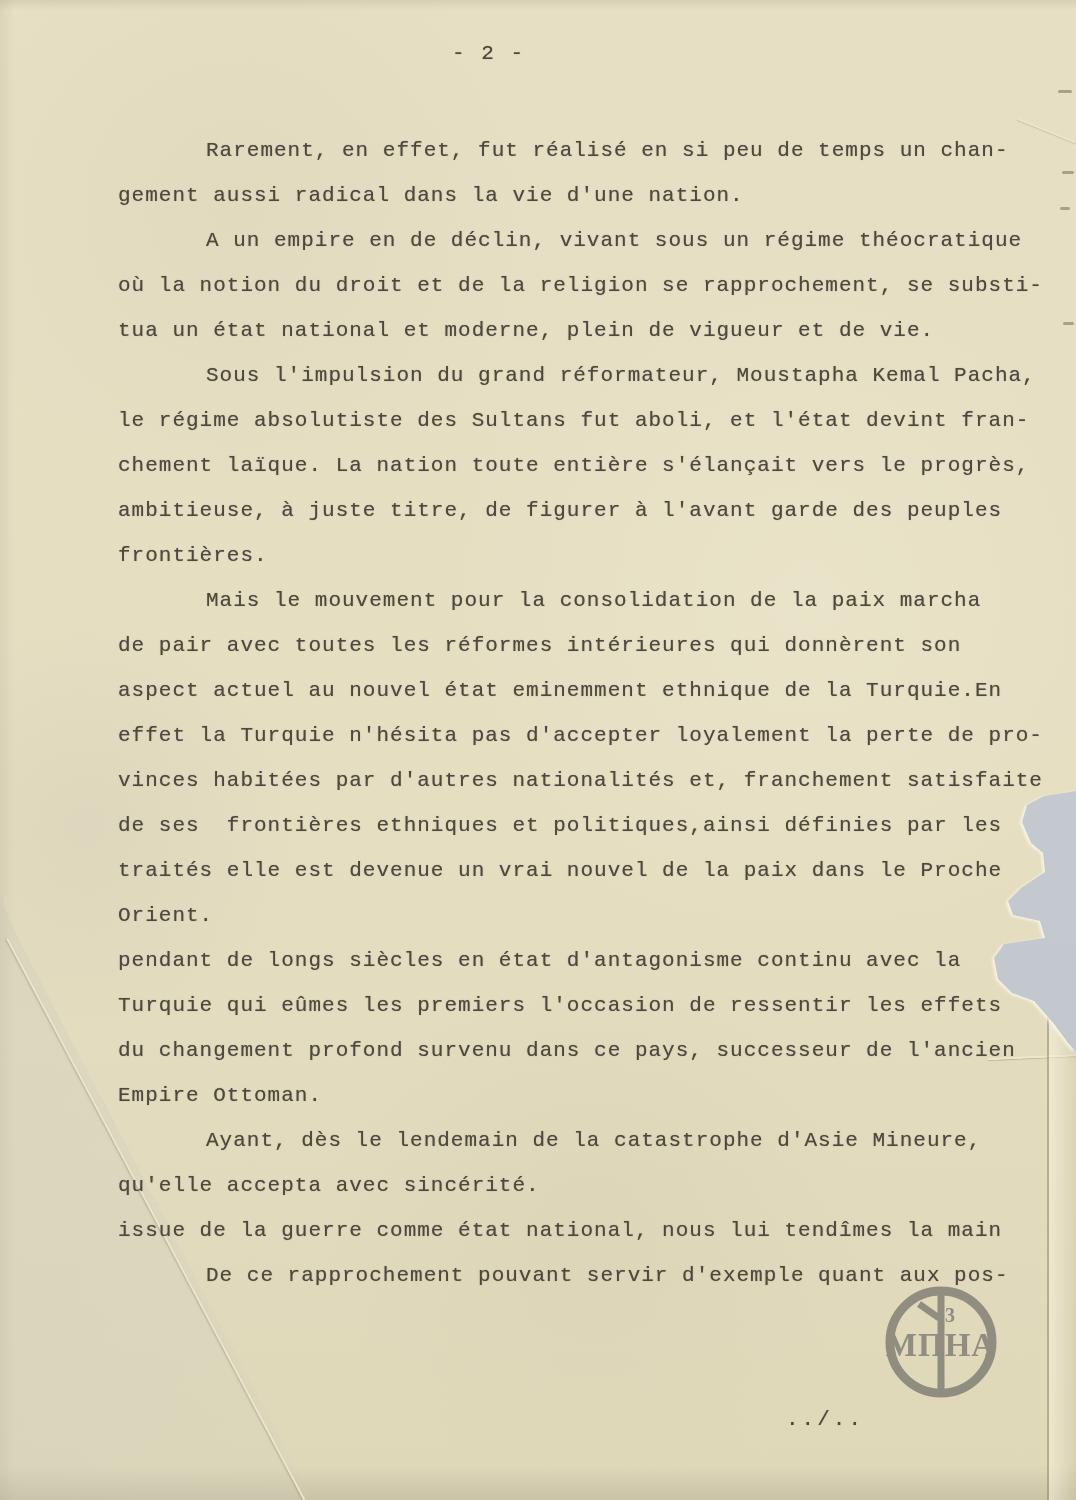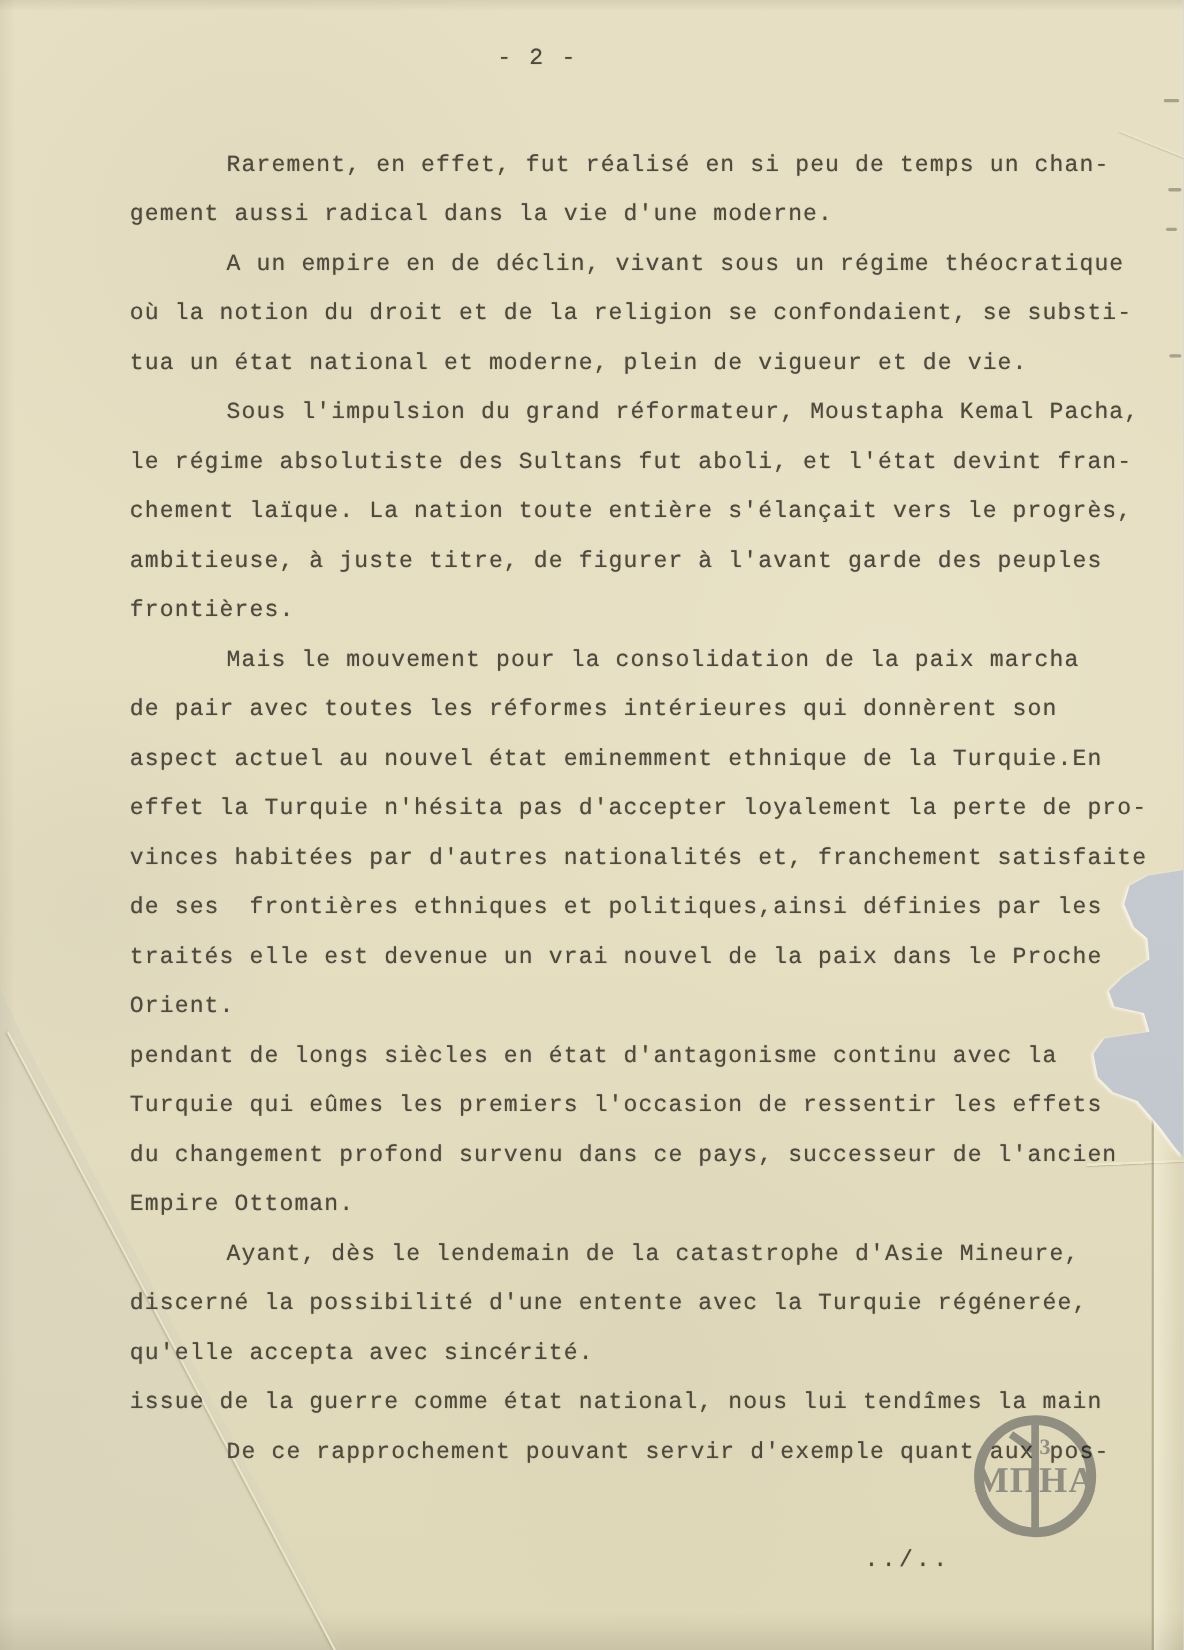--- a/index.html
+++ b/index.html
@@ -112,43 +112,42 @@
     <div class="edge-strip"></div>
     <div class="pencil-mark" style="left:1058px;top:90px;width:14px;"></div>
     <div class="pencil-mark" style="left:1062px;top:171px;width:12px;"></div>
     <div class="pencil-mark" style="left:1060px;top:207px;width:10px;"></div>
     <div class="pencil-mark" style="left:1063px;top:322px;width:11px;"></div>
 
     <div class="page-number">- 2 -</div>
 
     <div class="text-block">
         <div class="tline indent">Rarement, en effet, fut réalisé en si peu de temps un chan-</div>
-        <div class="tline">gement aussi radical dans la vie d'une moderne.</div>
+        <div class="tline">gement aussi radical dans la vie d'une nation.</div>
         <div class="tline indent">A un empire en de déclin, vivant sous un régime théocratique</div>
-        <div class="tline">où la notion du droit et de la religion se confondaient, se substi-</div>
+        <div class="tline">où la notion du droit et de la religion se rapprochement, se substi-</div>
         <div class="tline">tua un état national et moderne, plein de vigueur et de vie.</div>
         <div class="tline indent">Sous l'impulsion du grand réformateur, Moustapha Kemal Pacha,</div>
         <div class="tline">le régime absolutiste des Sultans fut aboli, et l'état devint fran-</div>
         <div class="tline">chement laïque. La nation toute entière s'élançait vers le progrès,</div>
         <div class="tline">ambitieuse, à juste titre, de figurer à l'avant garde des peuples</div>
         <div class="tline">frontières.</div>
         <div class="tline indent">Mais le mouvement pour la consolidation de la paix marcha</div>
         <div class="tline">de pair avec toutes les réformes intérieures qui donnèrent son</div>
         <div class="tline">aspect actuel au nouvel état eminemment ethnique de la Turquie.En</div>
         <div class="tline">effet la Turquie n'hésita pas d'accepter loyalement la perte de pro-</div>
         <div class="tline">vinces habitées par d'autres nationalités et, franchement satisfaite</div>
         <div class="tline">de ses  frontières ethniques et politiques,ainsi définies par les</div>
         <div class="tline">traités elle est devenue un vrai nouvel de la paix dans le Proche</div>
         <div class="tline">Orient.</div>
         <div class="tline">pendant de longs siècles en état d'antagonisme continu avec la</div>
         <div class="tline">Turquie qui eûmes les premiers l'occasion de ressentir les effets</div>
         <div class="tline">du changement profond survenu dans ce pays, successeur de l'ancien</div>
         <div class="tline">Empire Ottoman.</div>
         <div class="tline indent">Ayant, dès le lendemain de la catastrophe d'Asie Mineure,</div>
-        <div class="tline">discerné la possibilité d'une entente avec la Turquie régénerée,</div>
         <div class="tline">qu'elle accepta avec sincérité.</div>
         <div class="tline">issue de la guerre comme état national, nous lui tendîmes la main</div>
         <div class="tline indent">De ce rapprochement pouvant servir d'exemple quant aux pos-</div>
       </div>
 
     <div class="continuation">../..</div>
 
     <svg class="stamp" viewBox="0 0 120 120">
       <circle cx="60" cy="60" r="51" fill="none" stroke="#8f949e" stroke-width="9"></circle>
       <rect x="56.5" y="13" width="7" height="94" fill="#8f949e"></rect>

